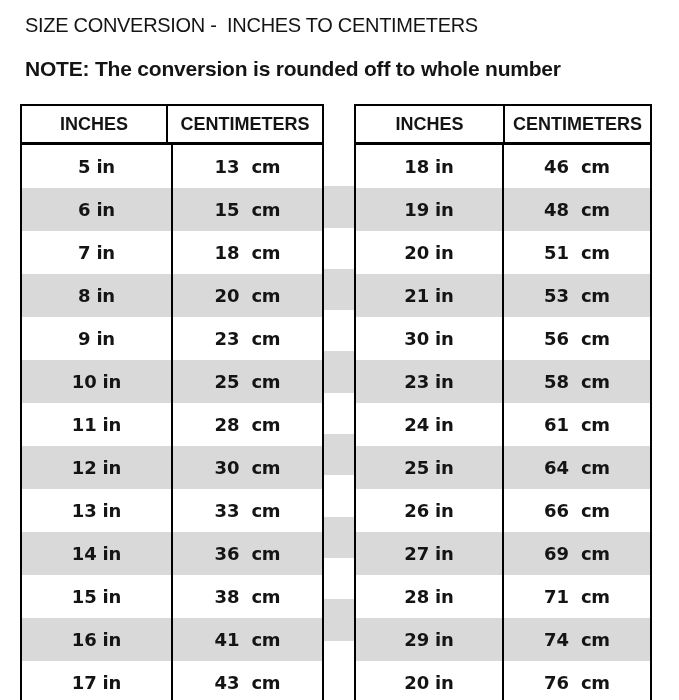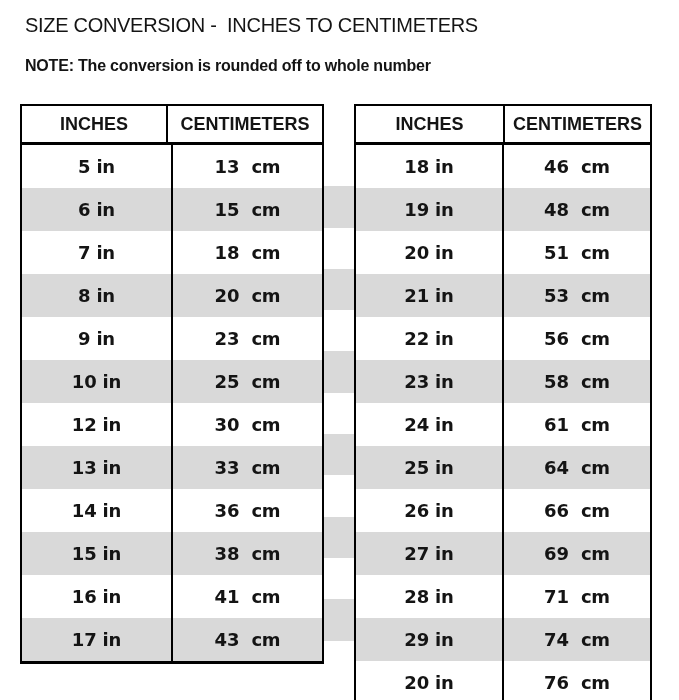--- a/index.html
+++ b/index.html
@@ -25,21 +25,21 @@
     font-weight: 400;
     letter-spacing: -0.3px;
     white-space: pre;
     color: var(--text, #141414);
   }
   .note {
     position: absolute;
     left: 25px;
     top: 57px;
     margin: 0;
-    font-size: 16px;
+    font-size: 21px;
     font-weight: 700;
     letter-spacing: -0.2px;
     white-space: pre;
     color: var(--text, #141414);
   }
   .tables {
     position: absolute;
     left: 20px;
     top: 104px;
     display: flex;
@@ -134,20 +134,24 @@
           </div>
           <div class="r">
             <div class="c col-in">9 in</div>
             <div class="c">23  cm</div>
           </div>
           <div class="r">
             <div class="c col-in">10 in</div>
             <div class="c">25  cm</div>
           </div>
           <div class="r">
+            <div class="c col-in">11 in</div>
+            <div class="c">28  cm</div>
+          </div>
+          <div class="r">
             <div class="c col-in">12 in</div>
             <div class="c">30  cm</div>
           </div>
           <div class="r">
             <div class="c col-in">13 in</div>
             <div class="c">33  cm</div>
           </div>
           <div class="r">
             <div class="c col-in">14 in</div>
             <div class="c">36  cm</div>
@@ -185,21 +189,21 @@
           </div>
           <div class="r">
             <div class="c col-in">20 in</div>
             <div class="c">51  cm</div>
           </div>
           <div class="r">
             <div class="c col-in">21 in</div>
             <div class="c">53  cm</div>
           </div>
           <div class="r">
-            <div class="c col-in">22 in</div>
+            <div class="c col-in">30 in</div>
             <div class="c">56  cm</div>
           </div>
           <div class="r">
             <div class="c col-in">23 in</div>
             <div class="c">58  cm</div>
           </div>
           <div class="r">
             <div class="c col-in">24 in</div>
             <div class="c">61  cm</div>
           </div>

